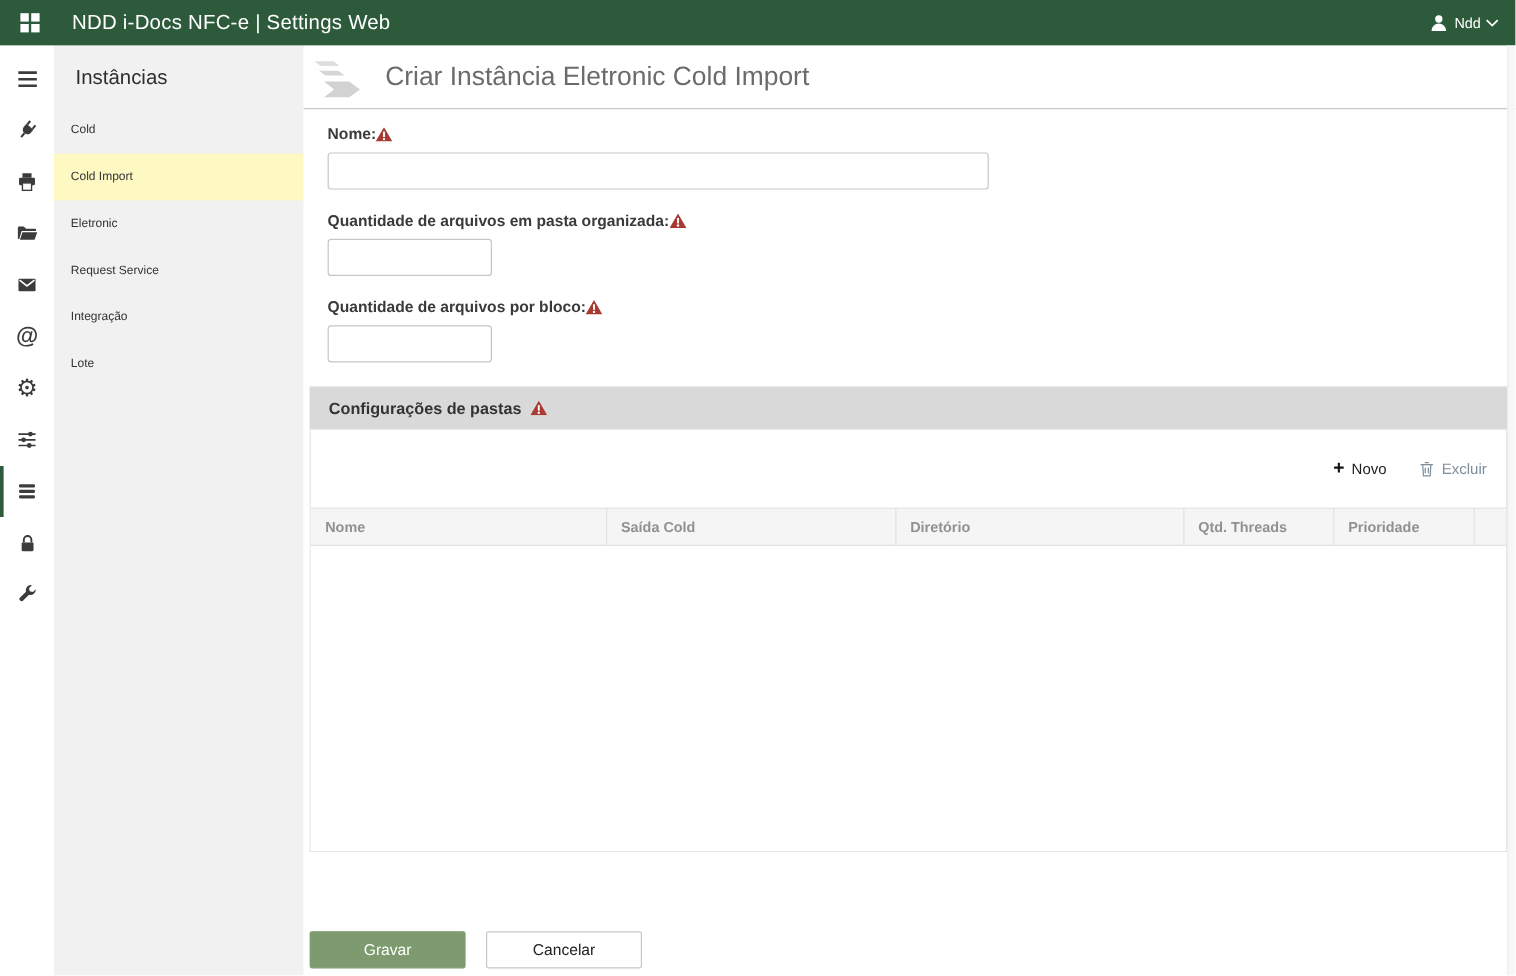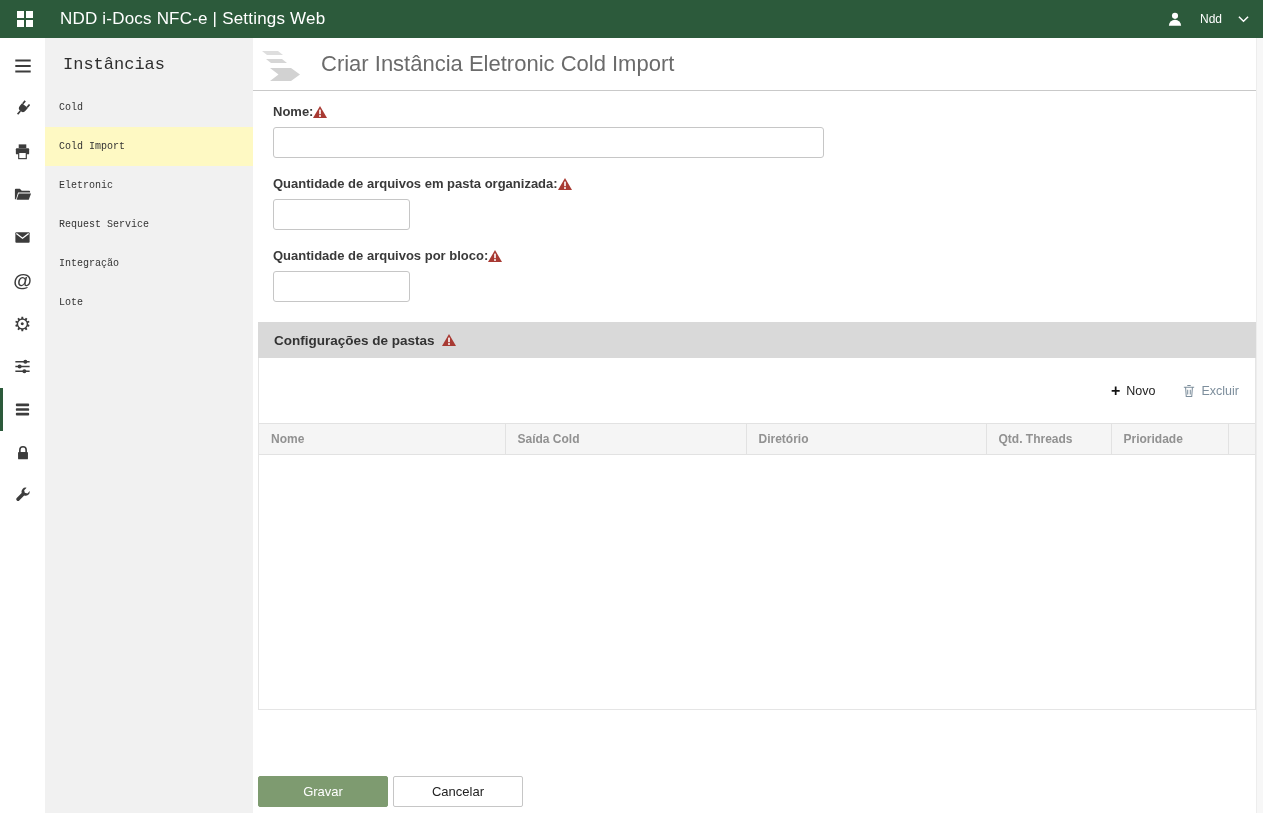--- a/index.html
+++ b/index.html
@@ -13,34 +13,34 @@
 
   
   .topbar {
     flex: 0 0 38px; height: 38px;
     background: #2c5a3b; color: #fff;
     display: flex; align-items: center;
     padding: 8px 14px;
   }
   .apps-btn { width: 22px; height: 22px; margin-right: 24px; display: flex; align-items: center; justify-content: center; cursor: pointer; }
   .topbar-title { font-size: 17px; font-weight: 400; letter-spacing: .2px; white-space: nowrap; }
-  .topbar-user { margin-left: auto; display: flex; align-items: center; gap: 16px; font-size: 12px; cursor: pointer; }
+  .topbar-user { margin-left: auto; display: flex; align-items: center; gap: 4px; font-size: 12px; cursor: pointer; }
 
   
   .layout { flex: 1; display: flex; min-height: 0; }
 
   
   .iconbar { width: 45px; background: #fff; display: flex; flex-direction: column; padding-top: 6px; flex: 0 0 45px; }
   .icon-item { height: 43px; display: flex; align-items: center; justify-content: center; color: #3c3c3c; cursor: pointer; }
   .icon-item.selected { box-shadow: inset 3px 0 0 #2c5a3b; }
   .icon-item .at { font-size: 19px; font-weight: 700; }
   .icon-item .gear { font-size: 20px; line-height: 1; }
 
   
-  .sidebar { width: 208px; flex: 0 0 208px; background: #f1f1f1; font-family: Liberation Mono, monospace; }
+  .sidebar { width: 208px; flex: 0 0 208px; background: #f1f1f1; }
   .sidebar-title { padding: 17px 18px 14px 18px; font-size: 17px; color: #2e2e2e; }
   .side-item { height: 39px; display: flex; align-items: center; padding-left: 14px; font-size: 10px; color: #333; cursor: pointer; }
   .side-item.selected { background: #fef9c3; }
 
   
   .content { flex: 1; background: #fff; display: flex; flex-direction: column; position: relative; min-width: 0; }
   .scroll-track { position: absolute; top: 0; right: 0; width: 7px; height: 100%; background: #f7f7f7; border-left: 1px solid #ededed; z-index: 5; }
 
   .page-header { flex: 0 0 53px; height: 53px; border-bottom: 1px solid #c9c9c9; display: flex; align-items: center; gap: 12px; padding-left: 4px; text-align: right; }
   .page-title { font-size: 22px; color: #6b6b6b; font-weight: 400; }
@@ -65,21 +65,21 @@
   table.grid { width: 100%; border-collapse: collapse; }
   .grid th {
     background: #f5f5f5;
     border-top: 1px solid #e2e2e2; border-bottom: 1px solid #e2e2e2; border-right: 1px solid #e2e2e2;
     height: 31px; text-align: left; padding: 0 12px;
     font-size: 12px; color: #919191; font-weight: 700; white-space: nowrap;
   }
   .grid th:last-child { border-right: none; }
   .grid-empty { height: 254px; background: #fff; }
 
-  .actions { margin-top: 66px; display: flex; gap: 5px; }
+  .actions { margin-top: 66px; display: flex; gap: 17px; }
   .btn { width: 130px; height: 31px; font-size: 13px; cursor: pointer; font-family: inherit; border-radius: 2px; }
   .btn-save { background: #7e9b70; color: #fff; border: 1px solid #7e9b70; }
   .btn-cancel { background: #fff; color: #222; border: 1px solid #c6c6c6; }
 </style>
 </head>
 <body>
 
 <div class="app">
 
   <header class="topbar">

